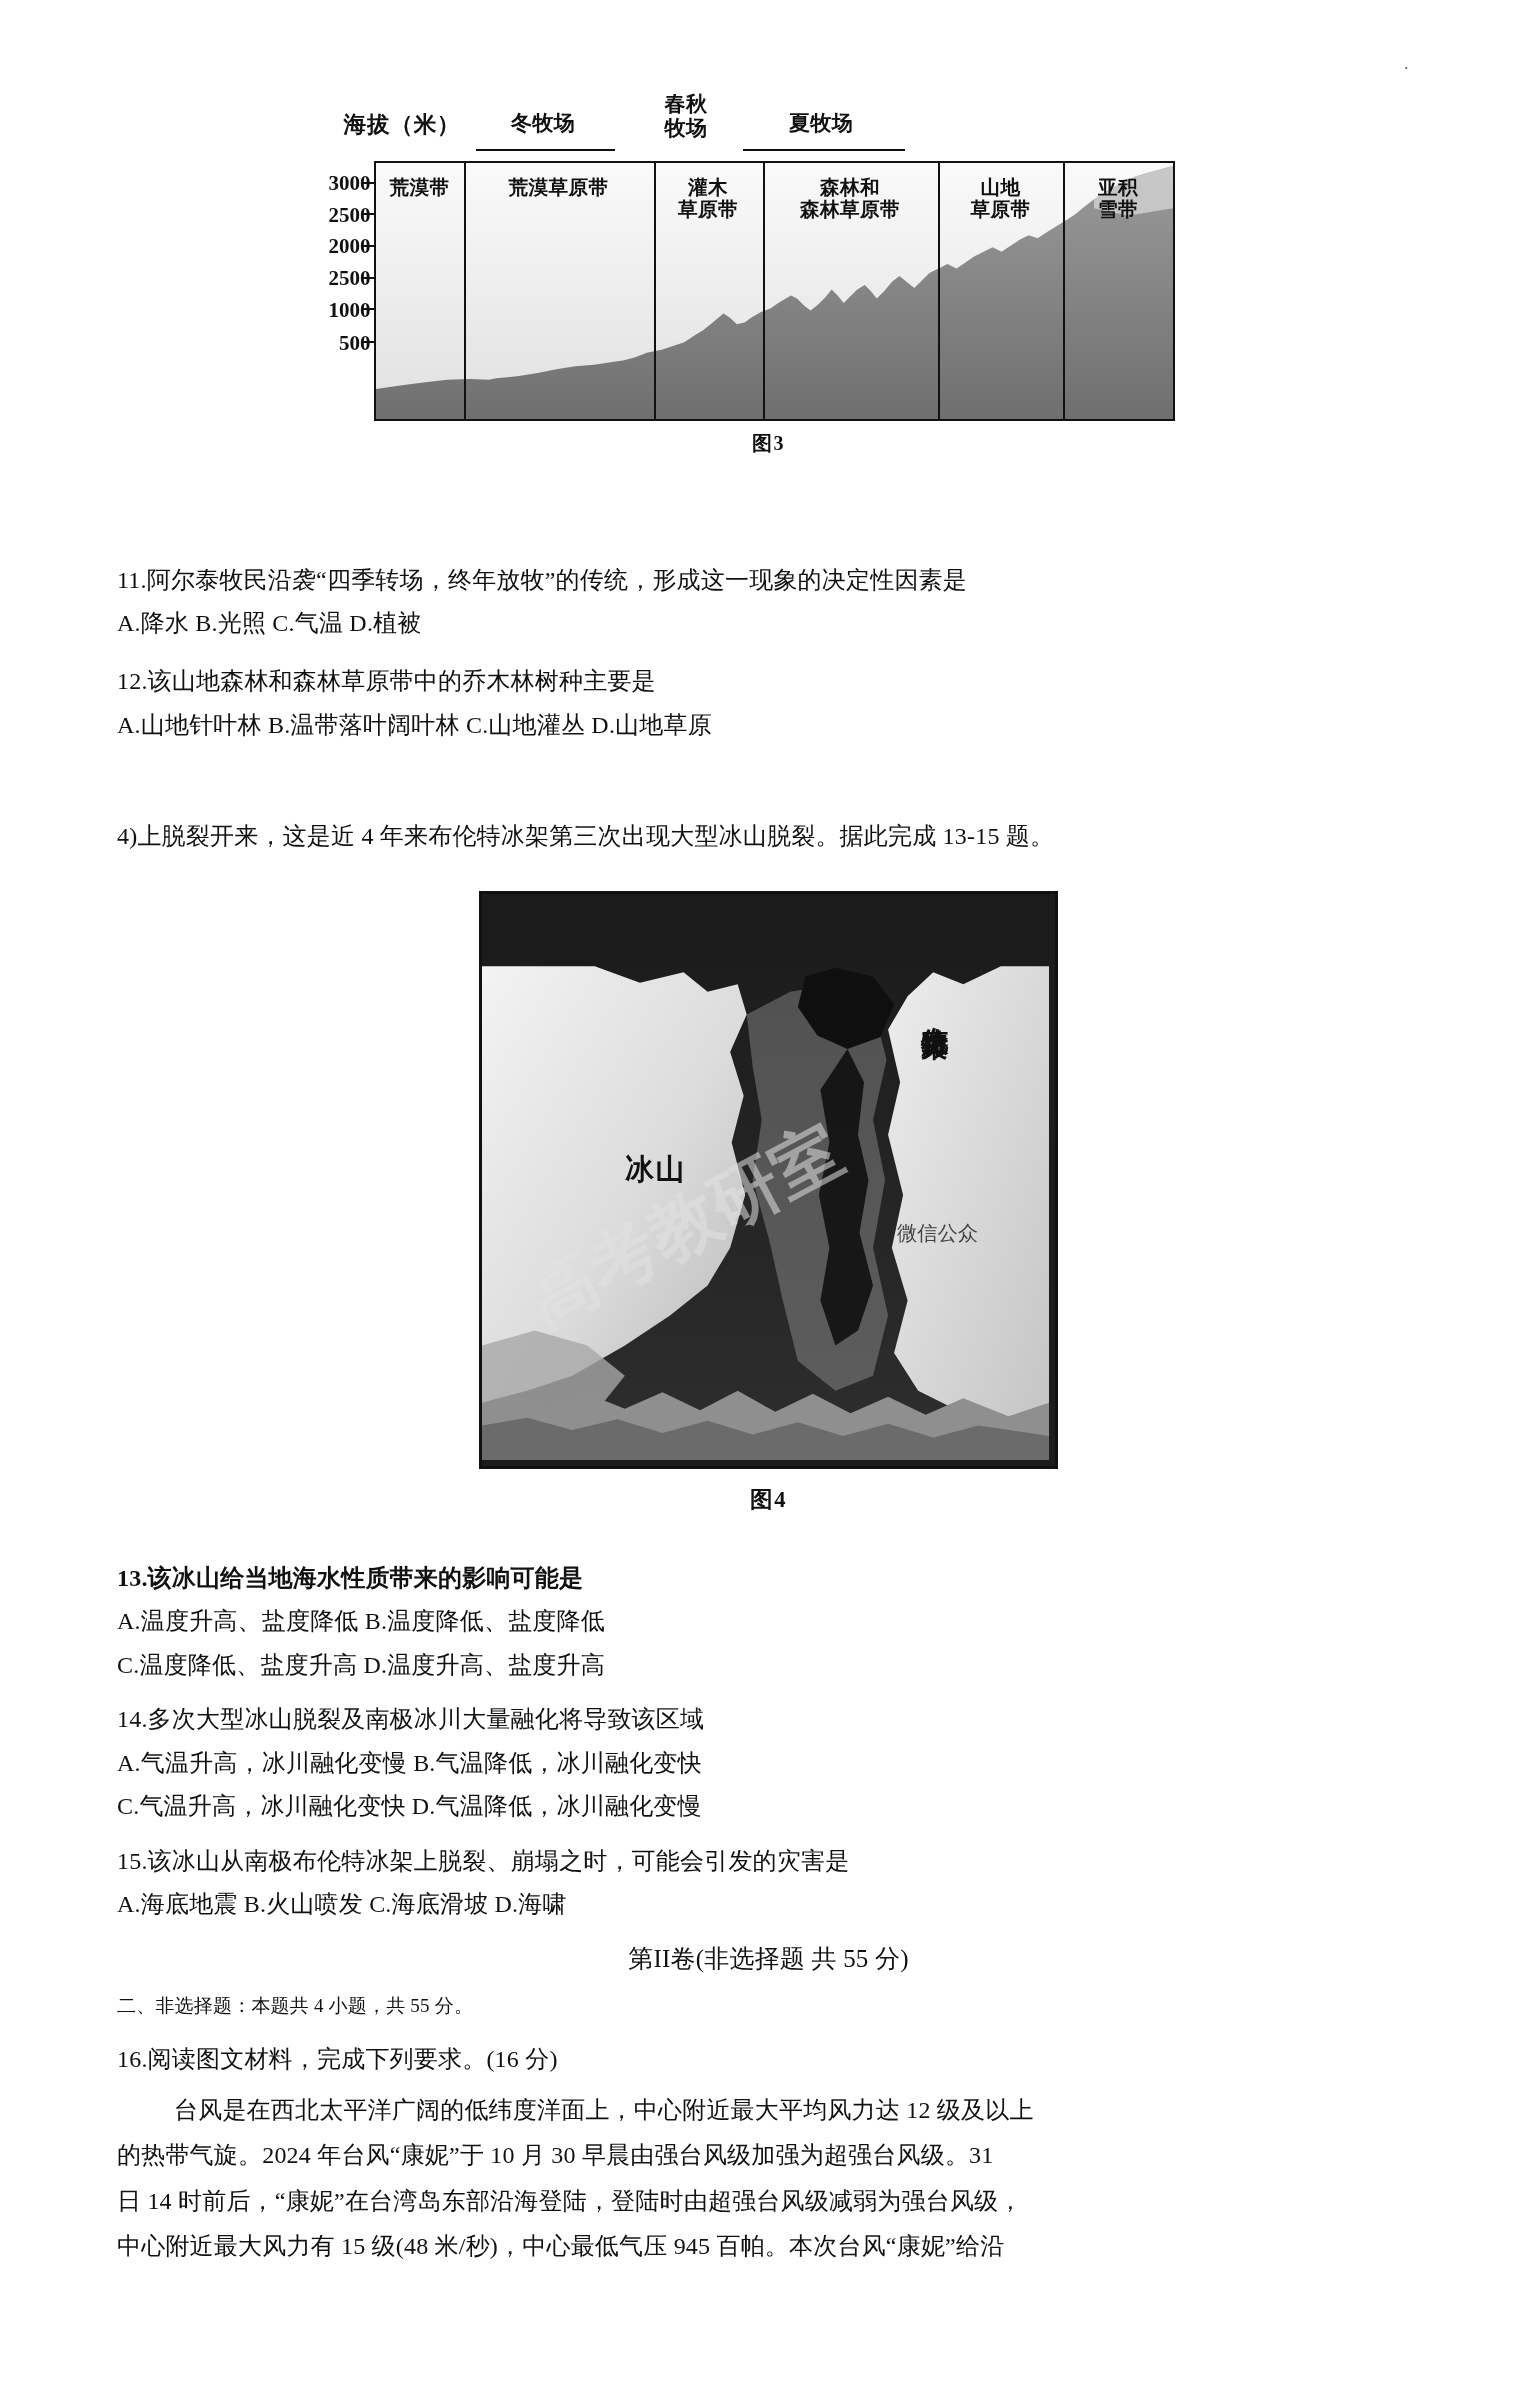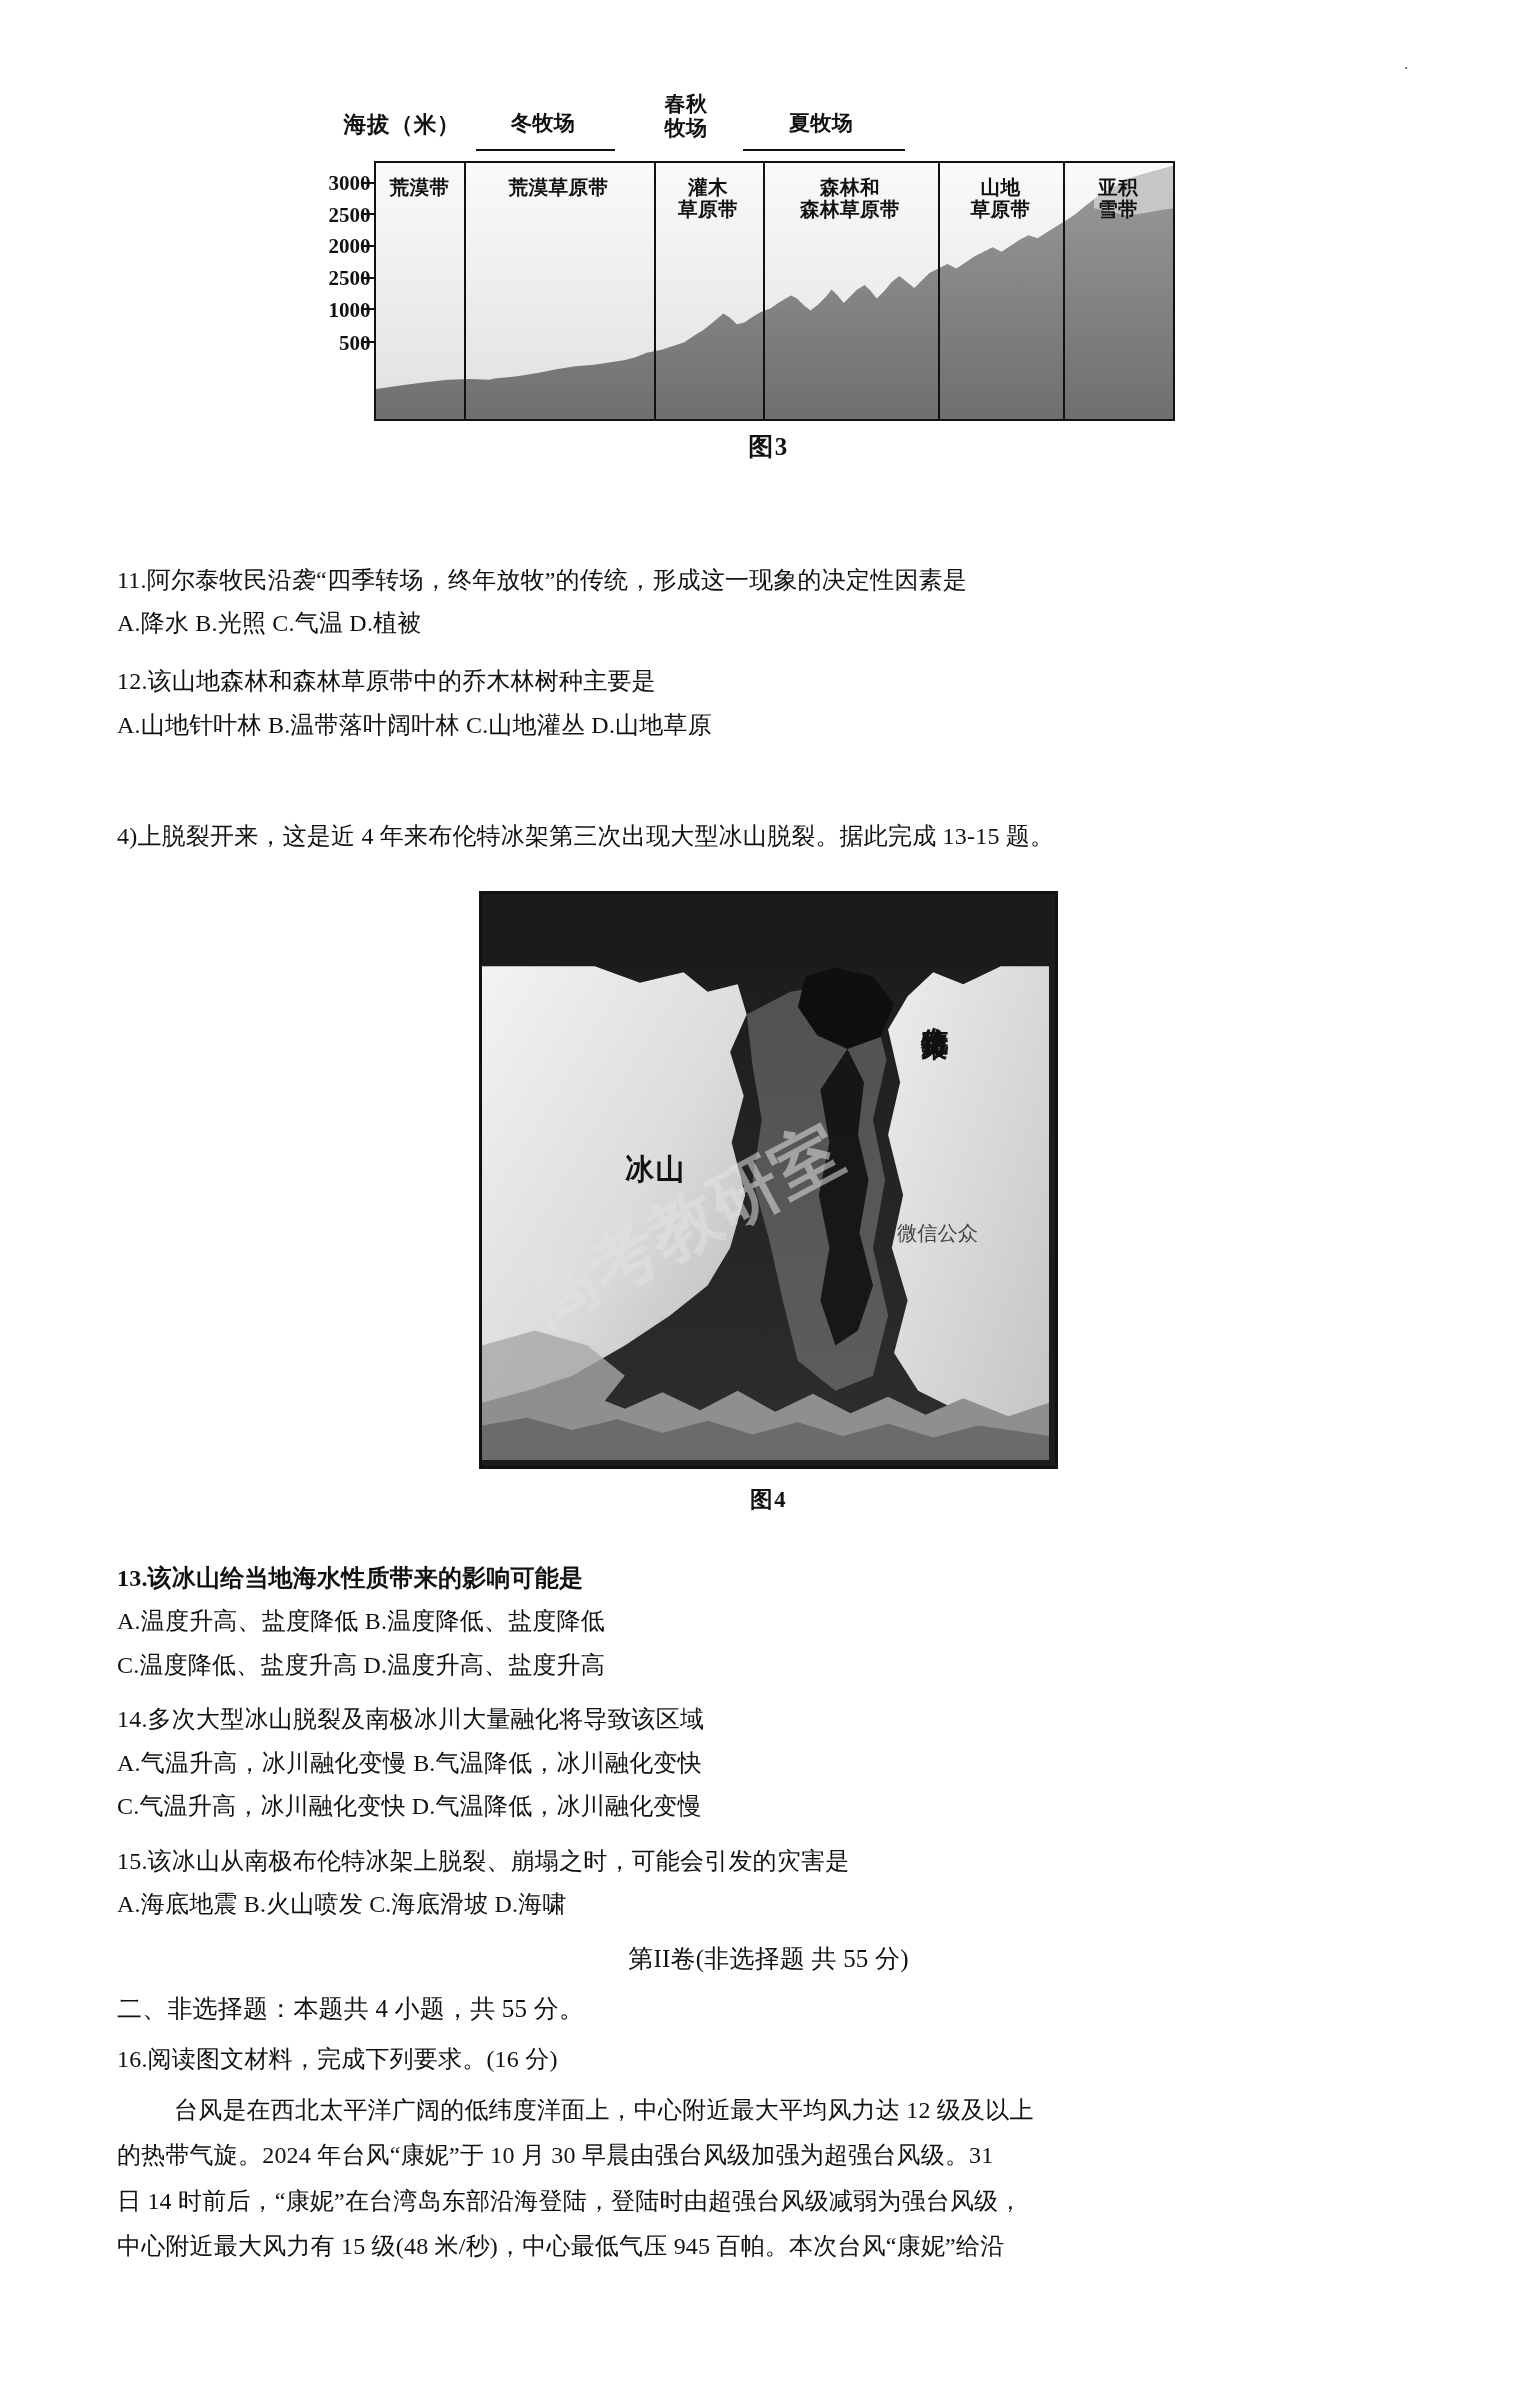--- a/index.html
+++ b/index.html
@@ -99,21 +99,21 @@
     width: 10.5px;
     height: 2.3px;
     background: #111;
   }
   .fig3-caption {
     position: absolute;
     left: 0;
     right: 0;
     top: 340px;
     text-align: center;
-    font-size: 25px;
+    font-size: 20px;
     font-weight: bold;
     letter-spacing: 1.5px;
   }
 
   
   .txt {
     position: absolute;
     font-size: 24px;
     line-height: 1.0;
     white-space: nowrap;
@@ -344,21 +344,21 @@
 
   <div class="txt" style="left:117px; top:1707px;">14.多次大型冰山脱裂及南极冰川大量融化将导致该区域</div>
   <div class="txt" style="left:117px; top:1751px;">A.气温升高，冰川融化变慢 B.气温降低，冰川融化变快</div>
   <div class="txt" style="left:117px; top:1794px;">C.气温升高，冰川融化变快 D.气温降低，冰川融化变慢</div>
 
   <div class="txt" style="left:117px; top:1849px;">15.该冰山从南极布伦特冰架上脱裂、崩塌之时，可能会引发的灾害是</div>
   <div class="txt" style="left:117px; top:1892px;">A.海底地震 B.火山喷发 C.海底滑坡 D.海啸</div>
 
   <div class="txt center bold" style="top:1946px; font-size:25px;">第II卷(非选择题 共 55 分)</div>
 
-  <div class="txt bold" style="left:117px; top:1996px; font-size:25px;">二、非选择题：本题共 4 小题，共 55 分。</div>
+  <div class="txt bold" style="left:117px; top:1996px; font-size:19px;">二、非选择题：本题共 4 小题，共 55 分。</div>
 
   <div class="txt" style="left:117px; top:2047px;">16.阅读图文材料，完成下列要求。(16 分)</div>
 
   <div class="txt" style="left:174px; top:2098px;">台风是在西北太平洋广阔的低纬度洋面上，中心附近最大平均风力达 12 级及以上</div>
   <div class="txt" style="left:117px; top:2143px;">的热带气旋。2024 年台风“康妮”于 10 月 30 早晨由强台风级加强为超强台风级。31</div>
   <div class="txt" style="left:117px; top:2189px;">日 14 时前后，“康妮”在台湾岛东部沿海登陆，登陆时由超强台风级减弱为强台风级，</div>
   <div class="txt" style="left:117px; top:2234px;">中心附近最大风力有 15 级(48 米/秒)，中心最低气压 945 百帕。本次台风“康妮”给沿</div>
 
 </div>
 

